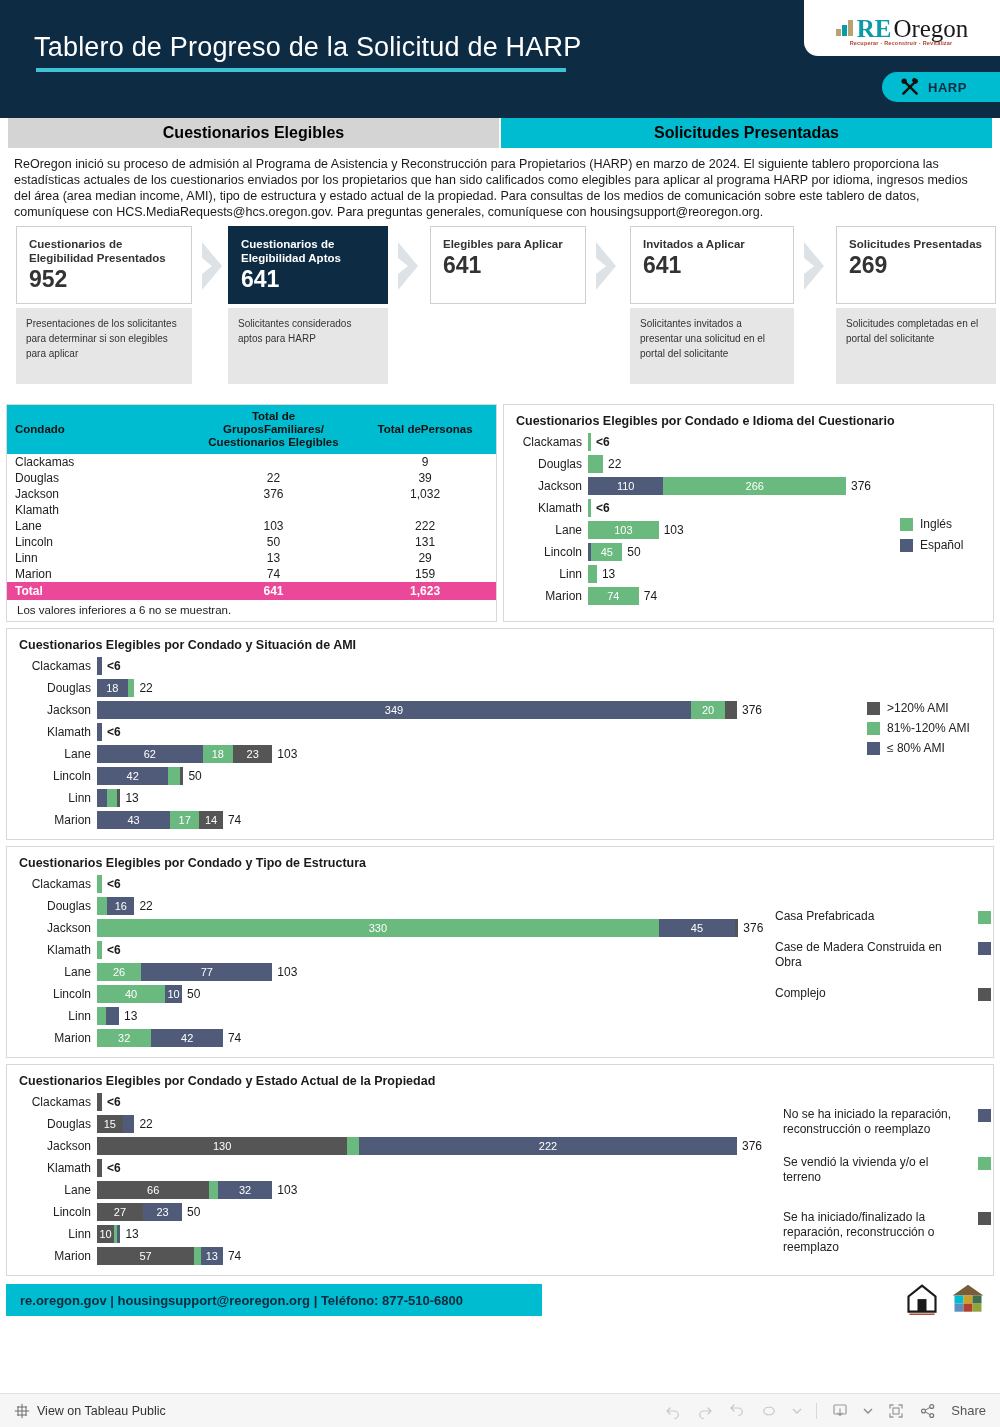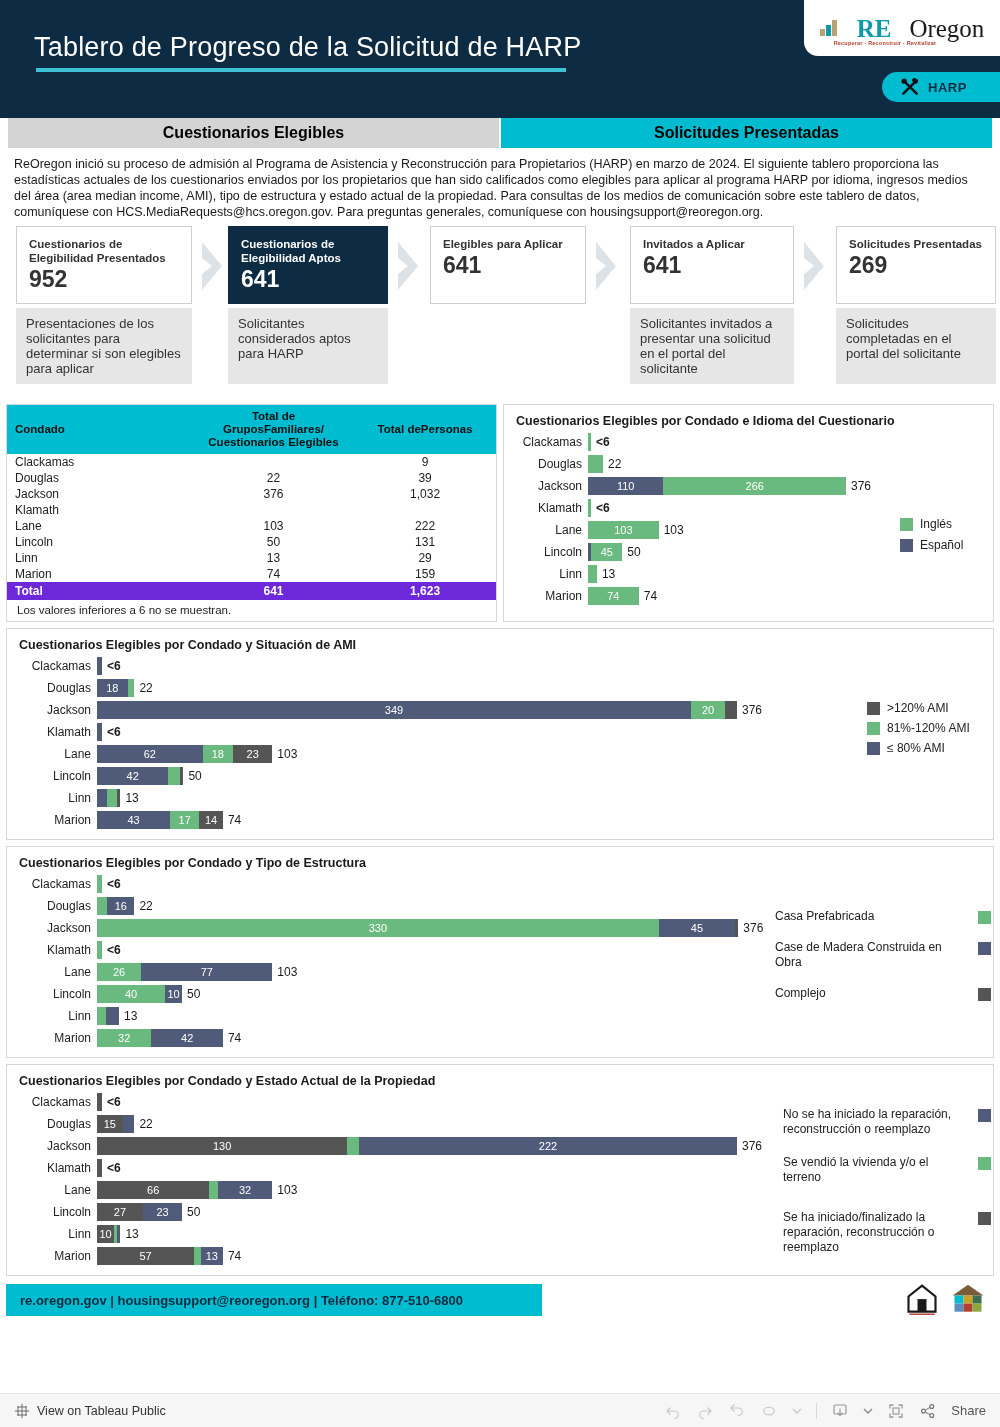--- a/index.html
+++ b/index.html
@@ -35,21 +35,21 @@
     background:#3fc3d4;
   }
   .logo-plate {
     position:absolute;
     right:0; top:0;
     width:196px; height:56px;
     background:#ffffff;
     border-bottom-left-radius:14px;
     display:flex; align-items:center; justify-content:center;
   }
-  .logo-wrap { display:flex; align-items:flex-end; gap:18px; position:relative; }
+  .logo-wrap { display:flex; align-items:flex-end; gap:2px; position:relative; }
   .logo-bars { display:flex; align-items:flex-end; gap:1px; margin-right:2px; margin-bottom:5px;}
   .logo-bars i { display:block; width:5px; background:#b8a272; }
   .logo-bars i:nth-child(1){ height:7px; }
   .logo-bars i:nth-child(2){ height:11px; background:#0d9aa8;}
   .logo-bars i:nth-child(3){ height:16px; background:#b8a272;}
   .logo-re { font-family:"Liberation Serif",serif; font-weight:bold; font-size:25px; color:#0d9aa8; line-height:1;}
   .logo-oregon { font-family:"Liberation Serif",serif; font-size:25px; color:#1a1a1a; line-height:1;}
   .logo-tag {
     position:absolute; left:14px; top:24px;
     font-size:5.5px; color:#b0412e; letter-spacing:.2px; white-space:nowrap;
@@ -111,21 +111,21 @@
   .fbox.dark .ftitle { color:#fff; }
   .fbox .fnum {
     font-size:23px; font-weight:bold; color:#333; line-height:26px; margin-top:1px;
   }
   .fbox.dark .fnum { color:#fff; }
   .fdesc {
     margin-top:4px;
     background:#e6e6e6;
     height:76px;
     padding:8px 10px;
-    font-size:13px; line-height:15px; color:#333;
+    font-size:10px; line-height:15px; color:#333;
   }
   .chev { position:absolute; top:14px; width:26px; height:52px; }
 
   
   .panel {
     border:1px solid #d8d8d8;
     background:#fff;
     position:relative;
   }
   .panel-title {
@@ -141,21 +141,21 @@
     padding:5px 8px; line-height:13px; vertical-align:middle;
   }
   table.cty thead th.c1 { text-align:left; width:38%; vertical-align:middle;}
   table.cty thead th.c2 { text-align:center; width:33%; }
   table.cty thead th.c3 { text-align:center; width:29%; }
   table.cty tbody td { font-size:12px; color:#222; padding:1px 8px; }
   table.cty tbody td.c1 { text-align:left; }
   table.cty tbody td.c2 { text-align:center; }
   table.cty tbody td.c3 { text-align:center; }
   table.cty tr.total td {
-    background:#6d28d9; color:#fff; font-weight:bold; font-size:12px; padding:2px 8px;
+    background:#ec4899; color:#fff; font-weight:bold; font-size:12px; padding:2px 8px;
   }
   .tbl-note { font-size:11.5px; color:#222; padding:4px 8px 5px 10px; }
 
   
   .chartbox { position:relative; }
   .barrow { display:flex; align-items:center; height:22px; }
   .barlabel {
     font-size:12px; color:#222; text-align:right; padding-right:6px; flex:none;
   }
   .bartrack { position:relative; flex:1; height:18px; display:flex; align-items:center; }

